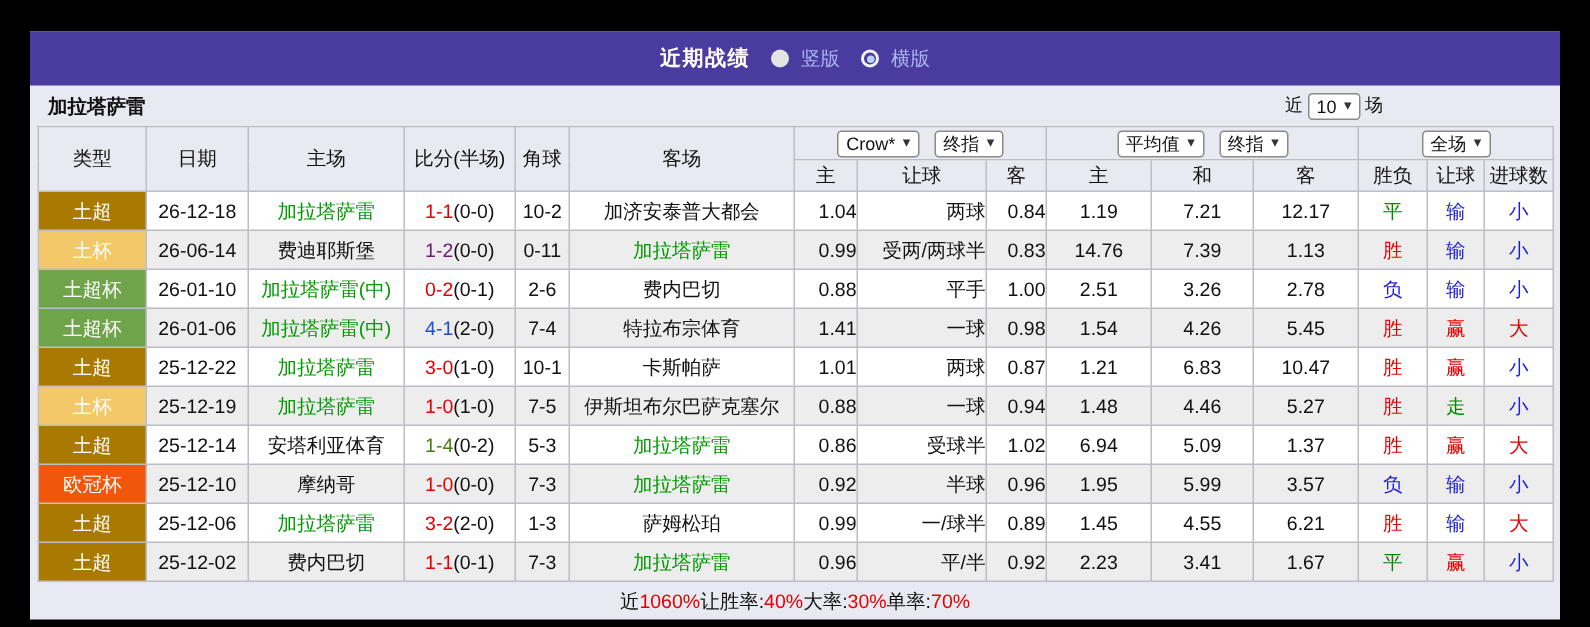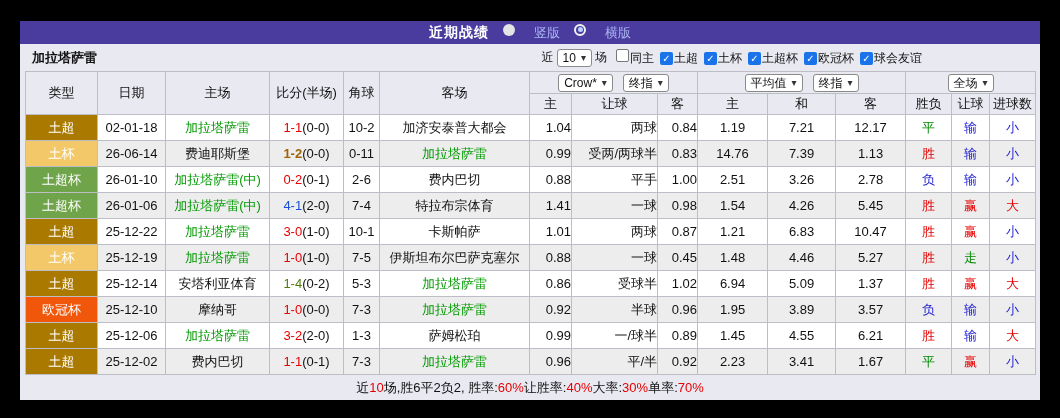--- a/index.html
+++ b/index.html
@@ -1,25 +1,25 @@
 <!DOCTYPE html>
 <html style="--accent-purple: #4a3c9f; --red: #e60000; --green: #008800; --blue: #1c1cd2; --team-green: #009900;"><head>
 <meta charset="utf-8">
 <style>
   * { margin:0; padding:0; box-sizing:border-box; }
   html,body { width:1060px; height:418px; background:#000; overflow:hidden;
     font-family:"Liberation Sans","DejaVu Sans",sans-serif; }
   .frame { width:1020px; margin:21px auto 0 auto; background:#e9e9f2; }
 
   
-  .titlebar { height:23px; background:var(--accent-purple,#4a3c9f); display:flex;
+  .titlebar { height:36px; background:var(--accent-purple,#4a3c9f); display:flex;
     align-items:center; justify-content:center; gap:14px; }
   .titlebar .title { color:#fff; font-size:14px; font-weight:bold; letter-spacing:1px; }
   .radio-group { display:flex; align-items:center; gap:14px; }
-  .radio-opt { display:flex; gap:19px; cursor:pointer; }
+  .radio-opt { display:flex; align-items:center; gap:8px; cursor:pointer; }
   .radio-opt .dot { width:12px; height:12px; border-radius:50%; background:#e4e4e4; }
   .radio-opt.selected .dot { background:transparent; border:2px solid #f2f2f2;
     display:flex; align-items:center; justify-content:center; }
   .radio-opt.selected .dot::after { content:""; width:5px; height:5px; border-radius:50%;
     background:#bcd2ff; }
   .radio-opt .rlabel { color:#aab4f0; font-size:13px; }
 
   
   .filterbar { height:27px; display:flex; align-items:center; padding:0 8px; }
   .team { font-size:13px; font-weight:bold; color:#111; margin-left:4px; }
@@ -77,21 +77,20 @@
 
   <div class="filterbar">
     <span class="team">加拉塔萨雷</span>
     <div class="filters">
       <span>近</span>
       <span class="select-box">
         <span>10</span>
         <span class="arrow">▾</span>
       </span>
       <span>场</span>
-      <span id="filter-checks"><span class="cb unchecked"></span><span>同主</span><span class="cb checked">✓</span><span>土超</span><span class="cb checked">✓</span><span>土杯</span><span class="cb checked">✓</span><span>土超杯</span><span class="cb checked">✓</span><span>欧冠杯</span><span class="cb checked">✓</span><span>球会友谊</span></span>
     </div>
   </div>
 
   <table>
     <colgroup>
       <col style="width:72px">
         <col style="width:68px">
         <col style="width:104px">
       <col style="width:74px">
         <col style="width:36px">
@@ -155,21 +154,21 @@
         <th>和</th>
         <th>客</th>
         <th>胜负</th>
         <th>让球</th>
         <th>进球数</th>
       </tr>
     </thead>
     <tbody id="rows-body">
         <tr>
     <td class="type" style="background: rgb(170, 122, 0);">土超</td>
-    <td>02-01-18</td>
+    <td>26-12-18</td>
     <td style="color: rgb(0, 153, 0);">加拉塔萨雷</td>
     <td>
       <span class="score-main" style="color: rgb(230, 0, 0);">1-1</span><span>(0-0)</span>
     </td>
     <td>10-2</td>
     <td>加济安泰普大都会</td>
     <td class="crow">1.04</td>
     <td class="crow">两球</td>
     <td class="crow">0.84</td>
     <td class="avg">1.19</td>
@@ -177,21 +176,21 @@
     <td class="avg">12.17</td>
     <td style="color: rgb(0, 136, 0);">平</td>
     <td style="color: rgb(28, 28, 210);">输</td>
     <td style="color: rgb(28, 28, 210);">小</td>
   </tr>
         <tr>
     <td class="type" style="background: rgb(243, 200, 105);">土杯</td>
     <td>26-06-14</td>
     <td>费迪耶斯堡</td>
     <td>
-      <span class="score-main" style="color: #a16207; font-weight: bold;">1-2</span><span>(0-0)</span>
+      <span class="score-main" style="color: #701a75;">1-2</span><span>(0-0)</span>
     </td>
     <td>0-11</td>
     <td style="color: rgb(0, 153, 0);">加拉塔萨雷</td>
     <td class="crow">0.99</td>
     <td class="crow">受两/两球半</td>
     <td class="crow">0.83</td>
     <td class="avg">14.76</td>
     <td class="avg">7.39</td>
     <td class="avg">1.13</td>
     <td style="color: rgb(230, 0, 0);">胜</td>
@@ -259,21 +258,21 @@
     <td class="type" style="background: rgb(243, 200, 105);">土杯</td>
     <td>25-12-19</td>
     <td style="color: rgb(0, 153, 0);">加拉塔萨雷</td>
     <td>
       <span class="score-main" style="color: rgb(230, 0, 0);">1-0</span><span>(1-0)</span>
     </td>
     <td>7-5</td>
     <td>伊斯坦布尔巴萨克塞尔</td>
     <td class="crow">0.88</td>
     <td class="crow">一球</td>
-    <td class="crow">0.45</td>
+    <td class="crow">0.94</td>
     <td class="avg">1.48</td>
     <td class="avg">4.46</td>
     <td class="avg">5.27</td>
     <td style="color: rgb(230, 0, 0);">胜</td>
     <td style="color: rgb(0, 136, 0);">走</td>
     <td style="color: rgb(28, 28, 210);">小</td>
   </tr>
         <tr>
     <td class="type" style="background: rgb(170, 122, 0);">土超</td>
     <td>25-12-14</td>
@@ -299,21 +298,21 @@
     <td>摩纳哥</td>
     <td>
       <span class="score-main" style="color: rgb(230, 0, 0);">1-0</span><span>(0-0)</span>
     </td>
     <td>7-3</td>
     <td style="color: rgb(0, 153, 0);">加拉塔萨雷</td>
     <td class="crow">0.92</td>
     <td class="crow">半球</td>
     <td class="crow">0.96</td>
     <td class="avg">1.95</td>
-    <td class="avg">3.89</td>
+    <td class="avg">5.99</td>
     <td class="avg">3.57</td>
     <td style="color: rgb(28, 28, 210);">负</td>
     <td style="color: rgb(28, 28, 210);">输</td>
     <td style="color: rgb(28, 28, 210);">小</td>
   </tr>
         <tr>
     <td class="type" style="background: rgb(170, 122, 0);">土超</td>
     <td>25-12-06</td>
     <td style="color: rgb(0, 153, 0);">加拉塔萨雷</td>
     <td>
@@ -349,21 +348,20 @@
     <td style="color: rgb(0, 136, 0);">平</td>
     <td style="color: rgb(230, 0, 0);">赢</td>
     <td style="color: rgb(28, 28, 210);">小</td>
   </tr>
       </tbody>
   </table>
 
   <div class="footer" id="footer-line">
       <span class="">近</span>
       <span class="seg-red">10</span>
-      <span class="">场,胜6平2负2, 胜率:</span>
       <span class="seg-red">60%</span>
       <span class=""> 让胜率:</span>
       <span class="seg-red">40%</span>
       <span class=""> 大率:</span>
       <span class="seg-red">30%</span>
       <span class=""> 单率:</span>
       <span class="seg-red">70%</span>
     </div>
 </div>
 

